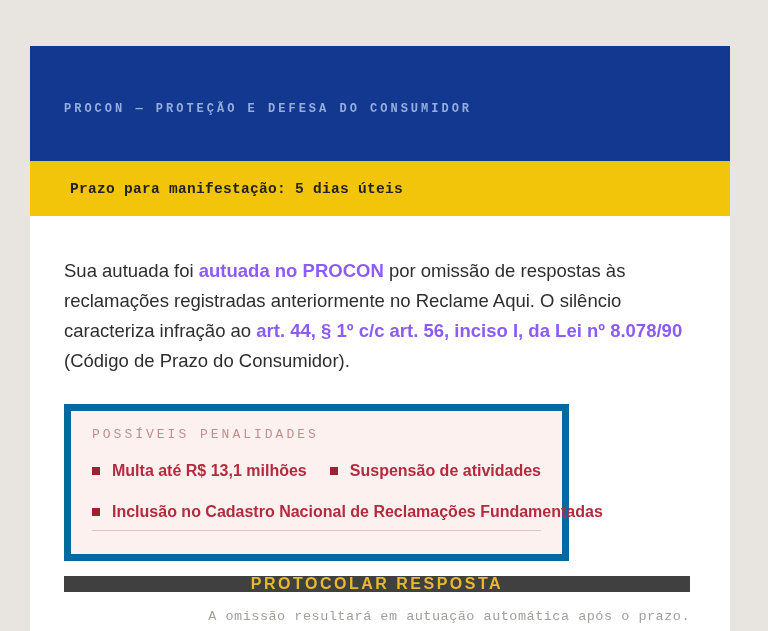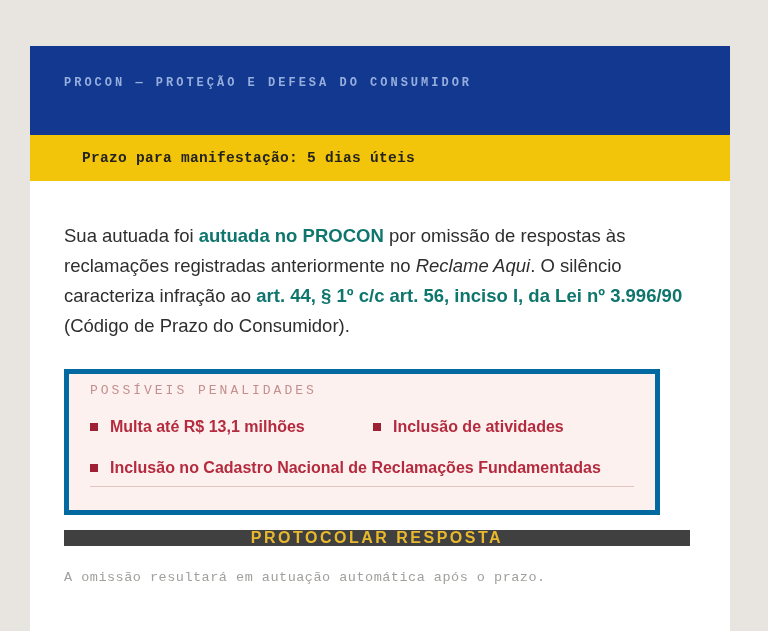--- a/index.html
+++ b/index.html
@@ -20,33 +20,34 @@
     padding: 30px 34px 32px 34px;
   }
   .eyebrow {
     font-family: "Liberation Mono", "DejaVu Sans Mono", monospace;
     font-size: 12px;
     font-weight: bold;
     letter-spacing: 3px;
     color: #96aede;
     margin-bottom: 13px;
     white-space: nowrap;
+    margin-top: 26px;
   }
   .title {
     color: #ffffff;
     font-size: 28px;
     font-weight: bold;
     letter-spacing: 0.2px;
     white-space: nowrap;
   }
   
   .deadline-bar {
     background: #f2c50a;
-    height: 46px;
-    padding: 0 52px;
+    height: 55px;
+    padding: 0 40px;
     display: flex;
     align-items: center;
   }
   .deadline-text {
     font-family: "Liberation Mono", "DejaVu Sans Mono", monospace;
     font-size: 14.5px;
     font-weight: bold;
     color: #24231f;
     letter-spacing: 0.3px;
     white-space: nowrap;
@@ -55,29 +56,29 @@
   .card-body {
     background: #ffffff;
     padding: 40px 36px 40px 34px;
   }
   .paragraph {
     font-size: 18.5px;
     line-height: 30px;
     color: #2e2e2e;
     width: 632px;
   }
-  .paragraph .b { font-weight: bold; color: #0f766e; }
-  .paragraph .i { font-style: italic; }
+  .paragraph .b { font-weight: bold; color: #8b5cf6; }
+  .paragraph .i { }
   
   .penalties-box {
     margin-top: 28px;
-    width: 596px;
+    width: 505px;
     background: #fdf1ef;
-    border: 5px solid #0369a1;
-    padding: 9px 21px 23px 21px;
+    border: 7px solid #0369a1;
+    padding: 16px 21px 23px 21px;
   }
   .penalties-title {
     font-family: "Liberation Mono", "DejaVu Sans Mono", monospace;
     font-size: 13px;
     letter-spacing: 3px;
     color: #c28f8e;
     margin-bottom: 20px;
     white-space: nowrap;
   }
   .penalties-row {
@@ -117,23 +118,23 @@
     cursor: pointer;
     font-family: "Liberation Sans", sans-serif;
     font-size: 16px;
     font-weight: bold;
     letter-spacing: 2.5px;
     color: #e9b92d;
     white-space: nowrap;
   }
   
   .footer-note {
-    margin-top: 24px;
+    margin-top: 17px;
     width: 626px;
-    text-align: left;
+    text-align: right;
     font-family: "Liberation Mono", "DejaVu Sans Mono", monospace;
     font-size: 13.5px;
     letter-spacing: 0.5px;
     color: #a2a09d;
     white-space: nowrap;
   }
 </style>
 </head>
 <body>
 
@@ -142,33 +143,33 @@
   <div class="card-header">
     <div class="eyebrow">PROCON — PROTEÇÃO E DEFESA DO CONSUMIDOR</div>
   </div>
 
   <div class="deadline-bar">
     <span class="deadline-text">Prazo para manifestação: 5 dias úteis</span>
   </div>
 
   <div class="card-body">
 
-    <p class="paragraph"><span>Sua autuada foi </span><span class="b">autuada no PROCON</span><span> por omissão de respostas às reclamações registradas anteriormente no </span><span class="i">Reclame Aqui</span><span>. O silêncio caracteriza infração ao </span><span class="b">art. 44, § 1º c/c art. 56, inciso I, da Lei nº 3.996/90</span><span> (Código de Prazo do Consumidor).</span></p>
+    <p class="paragraph"><span>Sua autuada foi </span><span class="b">autuada no PROCON</span><span> por omissão de respostas às reclamações registradas anteriormente no </span><span class="i">Reclame Aqui</span><span>. O silêncio caracteriza infração ao </span><span class="b">art. 44, § 1º c/c art. 56, inciso I, da Lei nº 8.078/90</span><span> (Código de Prazo do Consumidor).</span></p>
 
     <div class="penalties-box">
       <div class="penalties-title">POSSÍVEIS PENALIDADES</div>
 
       <div class="penalties-row">
         <div class="penalty-item first">
           <span class="bullet"></span>
           <span>Multa até R$ 13,1 milhões</span>
         </div>
         <div class="penalty-item">
           <span class="bullet"></span>
-          <span>Inclusão de atividades</span>
+          <span>Suspensão de atividades</span>
         </div>
       </div>
 
       <div class="penalty-item full">
         <span class="bullet"></span>
         <span>Inclusão no Cadastro Nacional de Reclamações Fundamentadas</span>
       </div>
     </div>
 
     <button class="cta-button">PROTOCOLAR RESPOSTA</button>

